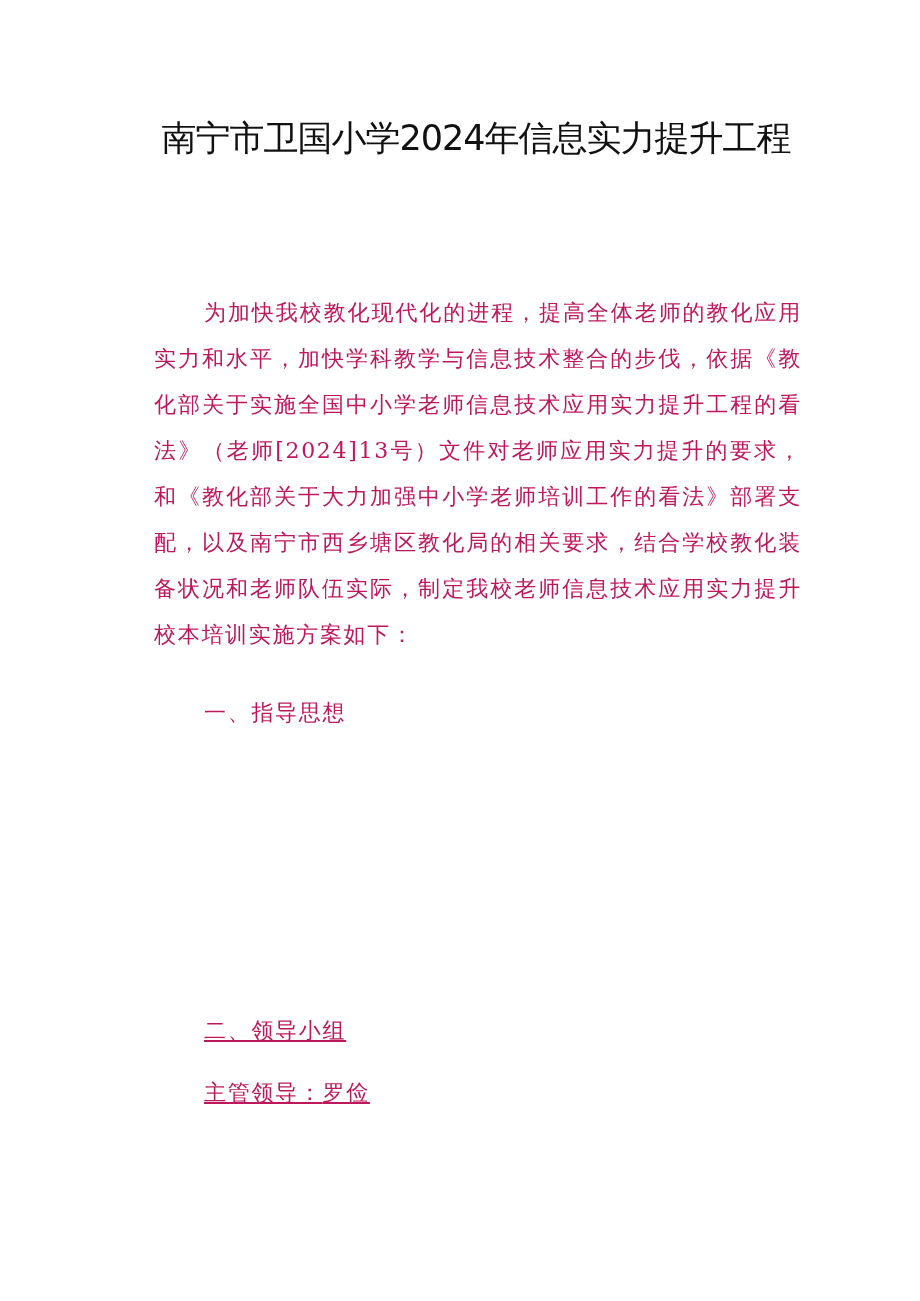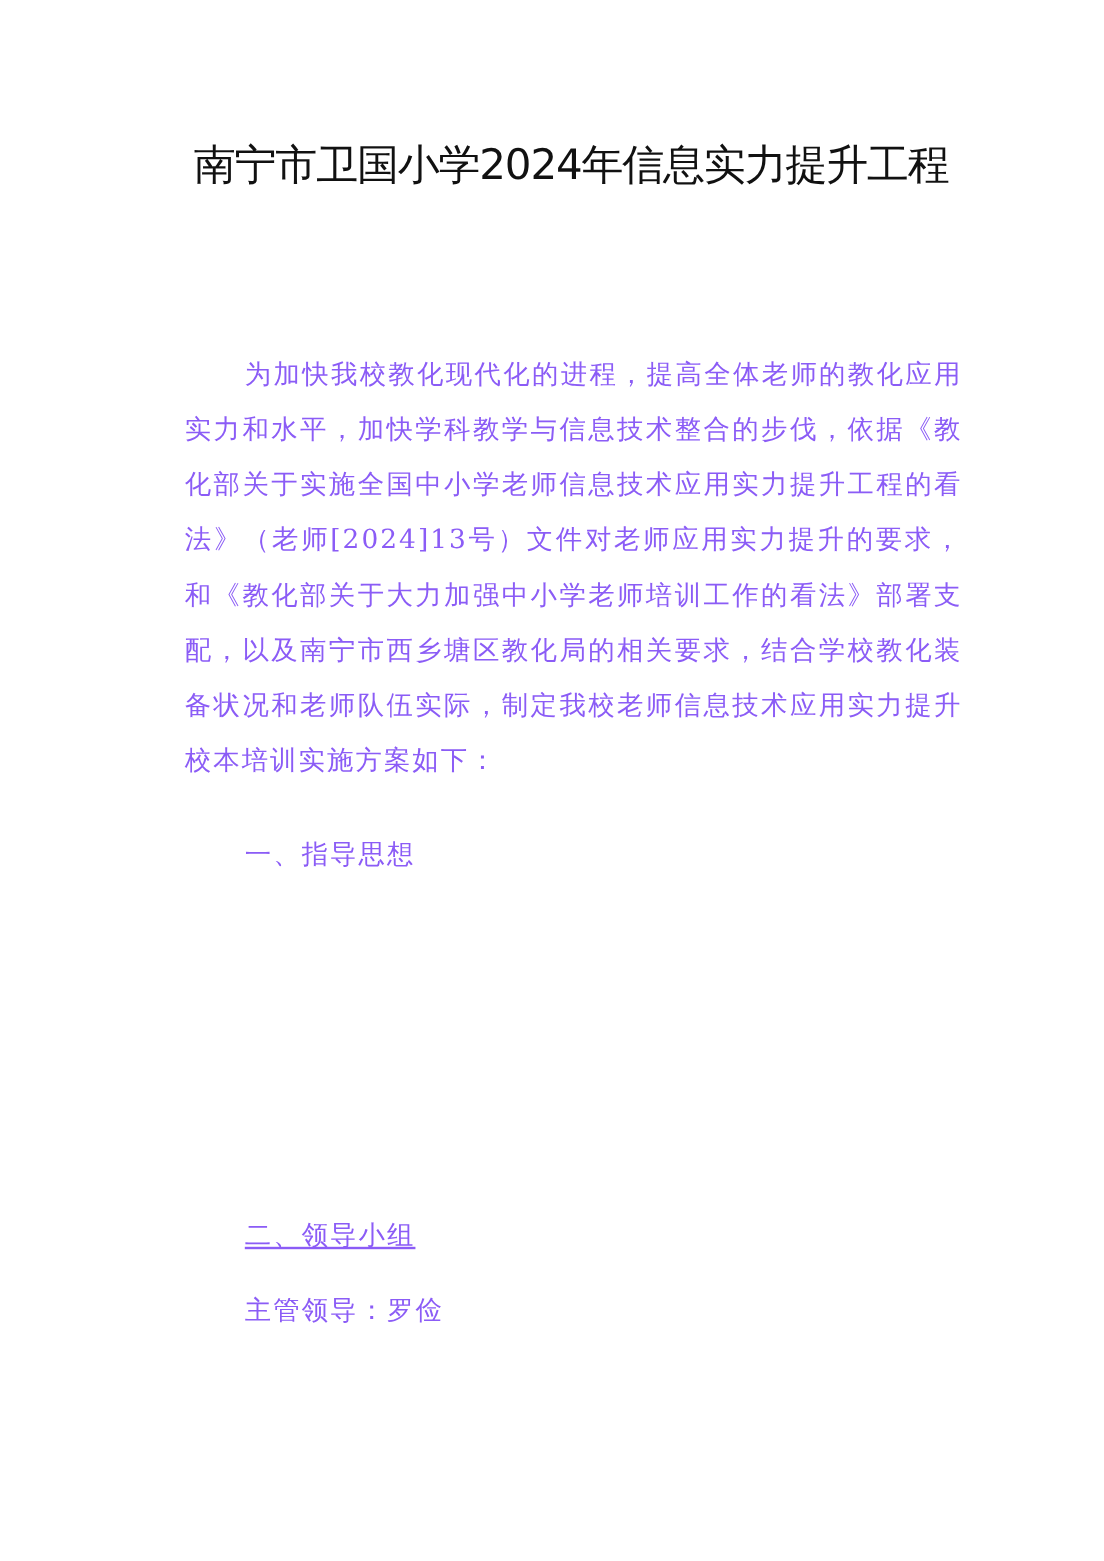--- a/index.html
+++ b/index.html
@@ -7,31 +7,31 @@
     .page { position: absolute; left: 16px; top: 0; width: 920px; height: 1301px; background: #fff; }
     .title {
       position: absolute; left: 0; width: 920px; text-align: center;
       font-family: "DejaVu Sans", sans-serif; color: #111;
       font-size: 35px; letter-spacing: -1px; line-height: 40px; margin: 0; font-weight: normal;
     }
     .title.l1 { top: 118px; }
     .title.l2 { top: 223px; }
     .body {
       position: absolute; left: 138px; width: 648px;
-      font-family: "DejaVu Serif", serif; color: #8b5cf6;
+      font-family: "DejaVu Serif", serif; color: #be185d;
       font-size: 22px; line-height: 46px; letter-spacing: 1.7px;
       text-align: justify;
     }
     .body p { margin: 0; }
     .indent { text-indent: 50px; }
     .p1 { top: 290px; }
     .h1 { top: 690px; }
     .p2 { top: 737px; }
     .h2 { top: 1008px; text-decoration: underline; }
-    .lead1 { top: 1070px; }
+    .lead1 { top: 1070px; text-decoration: underline; }
     .lead2 { top: 1139px; }
   </style>
 </head>
 <body>
 
 <div class="page">
   <h1 class="title l1">南宁市卫国小学2024年信息实力提升工程</h1>
 
   <div class="body p1">
     <p class="indent">为加快我校教化现代化的进程，提高全体老师的教化应用实力和水平，加快学科教学与信息技术整合的步伐，依据《教化部关于实施全国中小学老师信息技术应用实力提升工程的看法》（老师[2024]13号）文件对老师应用实力提升的要求，和《教化部关于大力加强中小学老师培训工作的看法》部署支配，以及南宁市西乡塘区教化局的相关要求，结合学校教化装备状况和老师队伍实际，制定我校老师信息技术应用实力提升校本培训实施方案如下：</p>

